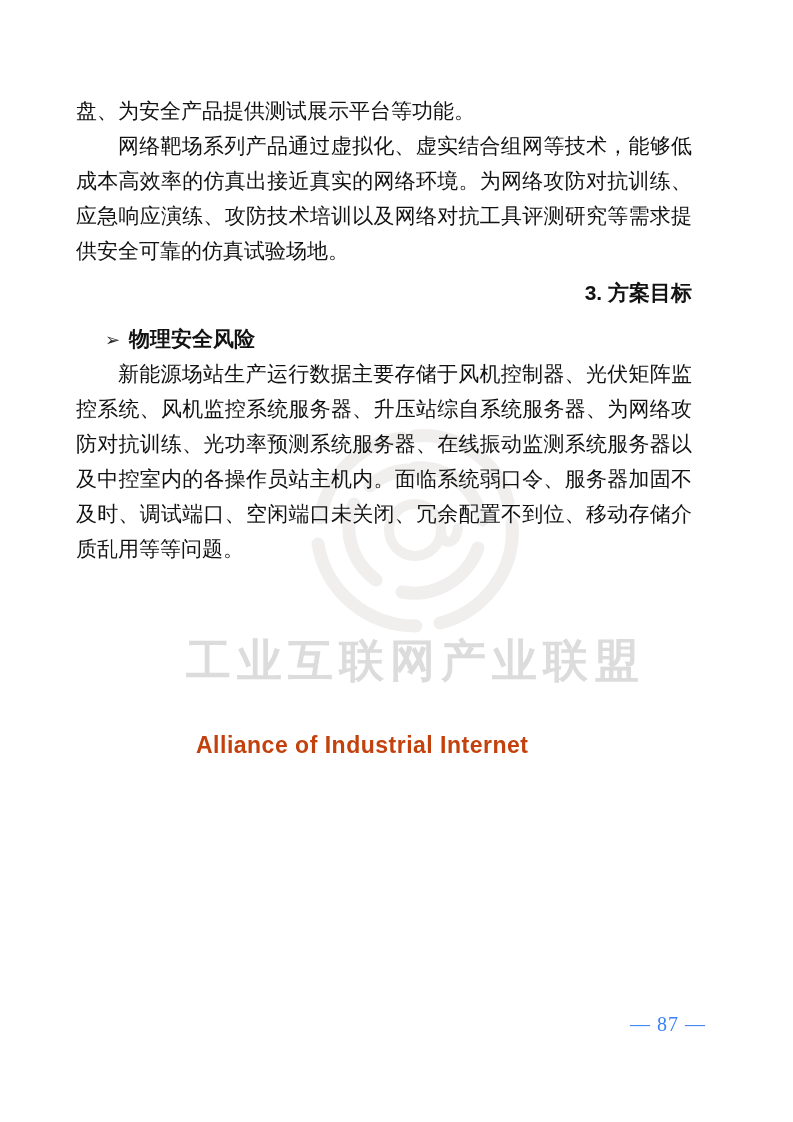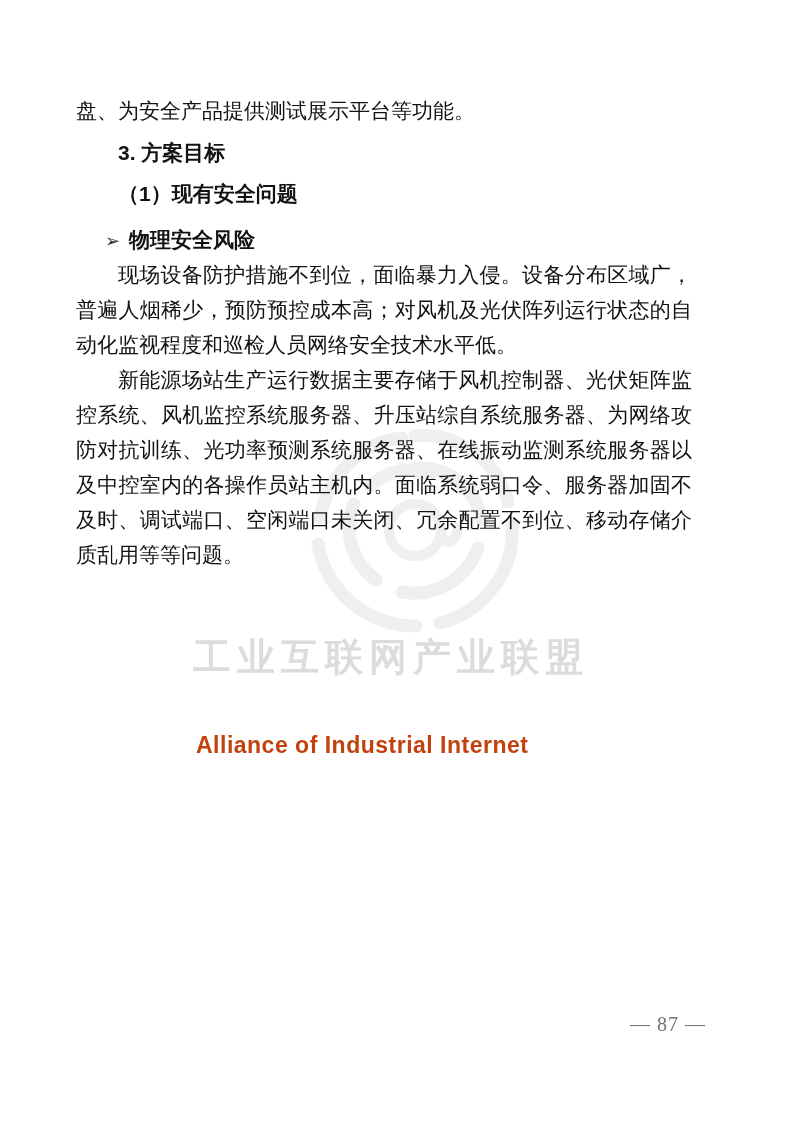--- a/index.html
+++ b/index.html
@@ -11,58 +11,58 @@
     color:#121212;
     overflow:hidden;
   }
 
   
   .wm-logo {
     position:absolute; left:306px; top:424px;
     width:218px; height:212px; z-index:0;
   }
   .wm-cn {
-    position:absolute; left:193px; top:638px; z-index:0;
+    position:absolute; left:186px; top:638px; z-index:0;
     font-family:"Liberation Sans","DejaVu Sans",sans-serif;
-    font-weight:bold; font-size:38px; letter-spacing:6px;
+    font-weight:bold; font-size:45px; letter-spacing:6px;
     color:#dcdcdc; white-space:nowrap; line-height:1;
   }
   .wm-en {
     position:absolute; left:196px; top:721px; z-index:0;
     font-family:"Liberation Sans","DejaVu Sans",sans-serif;
     font-weight:bold; font-size:23px; letter-spacing:0.5px;
     color:#c2410c; white-space:nowrap; line-height:1;margin-top:13px;
   }
 
   
   .content {
     position:absolute; left:76px; top:94px; width:616px; z-index:1;
     font-size:21px; line-height:35px;
     text-align:justify; text-justify:inter-ideograph;
   }
   .para { text-indent:2em; }
   .heading-l1, .heading-l2 {
     font-family:"Liberation Sans","DejaVu Sans",sans-serif;
     font-weight:bold; font-size:21px;
     margin-left:2em; margin-top:6px;
-    text-align:left;
+    text-align:right;
   }
   .bullet-heading {
     font-family:"Liberation Sans","DejaVu Sans",sans-serif;
     font-weight:bold; font-size:21px;
     margin-left:29px; margin-top:11px;
     text-align:left;
   }
   .bullet-heading .marker {
     font-size:18px; margin-right:9px; color:#2a2a2a;
     font-family:"DejaVu Sans",sans-serif; font-weight:normal;
   }
   .page-number {
     position:absolute; right:87px; top:1013px; z-index:1;
-    font-size:20px; letter-spacing:1px; color:#737373;
+    font-size:20px; letter-spacing:1px; color:#3b82f6;
   }
 </style>
 </head>
 <body>
 
 <svg class="wm-logo" viewBox="0 0 218 212" aria-hidden="true">
   <g fill="none" stroke="#f1eeee" stroke-width="13" stroke-linecap="round">
     <path d="M109 12 C 150 8, 192 36, 202 78"></path>
     <path d="M206 100 C 210 146, 178 188, 134 199"></path>
     <path d="M110 202 C 62 202, 20 168, 12 120"></path>
@@ -76,26 +76,25 @@
     <circle cx="109" cy="106" r="26"></circle>
     <path d="M135 106 C 135 122, 150 122, 152 104"></path>
   </g>
 </svg>
 
 <div class="wm-cn">工业互联网产业联盟</div>
 <div class="wm-en">Alliance of Industrial Internet</div>
 
 <div class="content">
   <p class="para-continuation">盘、为安全产品提供测试展示平台等功能。</p>
+  <p class="para">网络靶场系列产品通过虚拟化、虚实结合组网等技术，能够低成本高效率的仿真出接近真实的网络环境。为网络攻防对抗训练、应急响应演练、攻防技术培训以及网络对抗工具评测研究等需求提供安全可靠的仿真试验场地。</p>
 
   <h3 class="heading-l1">3. 方案目标</h3>
-  <h4 class="heading-l2">（1）现有安全问题</h4>
 
 
   <div class="bullet-heading">
     <span class="marker">➢</span><span>物理安全风险</span>
   </div>
-  <p class="para">现场设备防护措施不到位，面临暴力入侵。设备分布区域广，普遍人烟稀少，预防预控成本高；对风机及光伏阵列运行状态的自动化监视程度和巡检人员网络安全技术水平低。</p>
 
   <p class="para">新能源场站生产运行数据主要存储于风机控制器、光伏矩阵监控系统、风机监控系统服务器、升压站综自系统服务器、为网络攻防对抗训练、光功率预测系统服务器、在线振动监测系统服务器以及中控室内的各操作员站主机内。面临系统弱口令、服务器加固不及时、调试端口、空闲端口未关闭、冗余配置不到位、移动存储介质乱用等等问题。</p>
 </div>
 
 <div class="page-number">— 87 —</div>
 
 </body></html>

